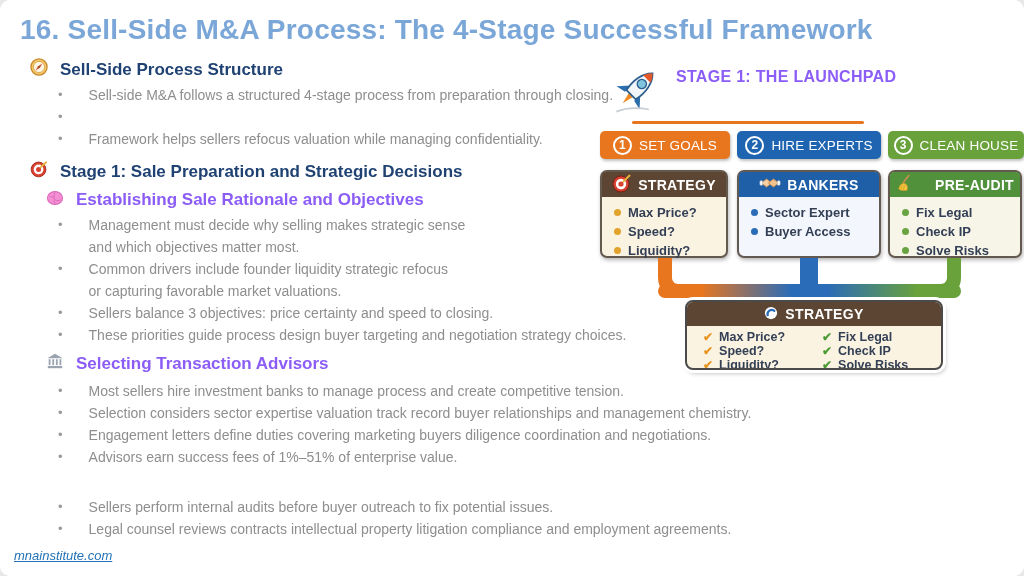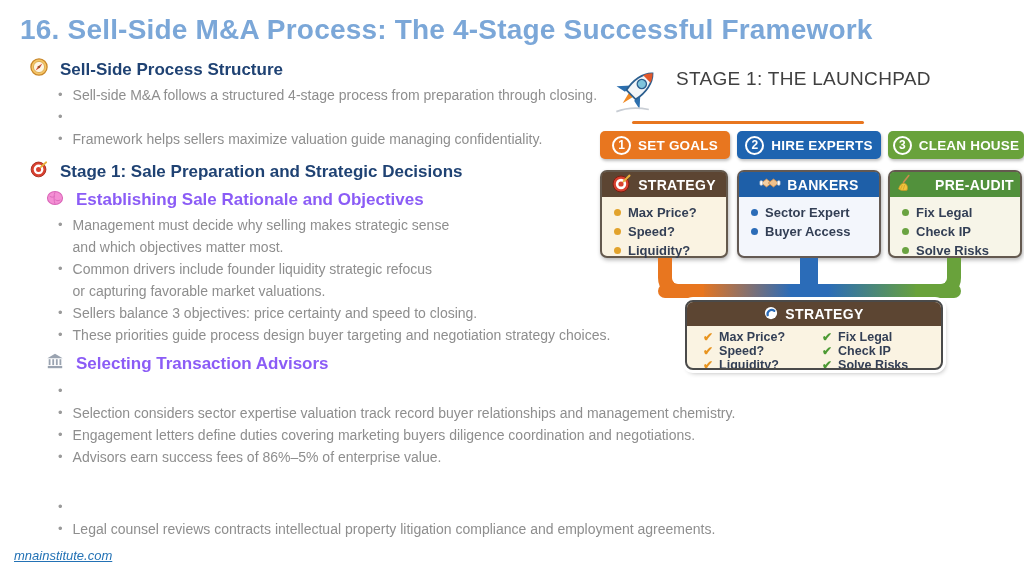--- a/index.html
+++ b/index.html
@@ -1,39 +1,39 @@
 <!DOCTYPE html>
 <html><head>
 <meta charset="utf-8">
 <style>
   html,body{margin:0;padding:0;background:#e8e8e8;}
   .slide{position:relative;width:1024px;height:576px;background:#ffffff;overflow:hidden;
-         font-family:"Liberation Sans",sans-serif;}
+         font-family:"Liberation Sans",sans-serif;border-radius:10px;}
   .title{position:absolute;left:20px;top:14px;font-size:28px;font-weight:bold;color:#7ba7d8;letter-spacing:.2px;}
   .h-row{position:absolute;display:flex;align-items:flex-end;gap:12px;}
   .h-main{font-size:17px;font-weight:bold;color:#1f4273;}
   .h-sub{font-size:17px;font-weight:bold;color:#8b5cf6;}
   .blist{position:absolute;margin:0;padding:0;list-style:none;}
   .blist li{display:flex;gap:10px;line-height:22px;}
   .blist .dot{color:#9a9a9a;font-size:13px;}
-  .blist .btxt{font-size:14px;color:#8e8e8e;white-space:pre-line;}
+  .blist .btxt{font-size:14px;color:#8e8e8e;white-space:pre-line;margin-left:16px;}
   .footer{position:absolute;left:14px;top:548px;font-size:13px;font-style:italic;color:#2372b5;text-decoration:underline;}
 
   
   .diagram{position:absolute;left:598px;top:60px;width:426px;height:316px;}
   .rocket{position:absolute;left:14px;top:4px;}
-  .stage-title{position:absolute;left:78px;top:8px;font-size:19px;font-weight:normal;color:#404040;letter-spacing:.3px;}
+  .stage-title{position:absolute;left:78px;top:8px;font-size:16px;font-weight:bold;color:#8b5cf6;letter-spacing:.3px;}
   .stage-sub{position:absolute;left:80px;top:36px;font-size:14px;font-weight:bold;color:#28355c;}
   .stage-underline{position:absolute;left:34px;top:61px;width:232px;height:3px;background:#e8761f;border-radius:2px;}
 
   .banner{position:absolute;top:71px;height:28px;border-radius:5px;display:flex;align-items:center;
           justify-content:center;gap:7px;color:#fff;box-shadow:1px 2px 3px rgba(0,0,0,.25);}
   .banner .num{width:19px;height:19px;border-radius:50%;border:2px solid #fff;display:flex;align-items:center;
           justify-content:center;font-size:12px;font-weight:bold;box-sizing:border-box;}
-  .banner .blabel{font-size:13.5px;font-weight:bold;letter-spacing:.2px;}
+  .banner .blabel{font-size:13.5px;font-weight:normal;letter-spacing:.2px;}
   .banner1{left:2px;width:130px;background:#e8761f;}
   .banner2{left:139px;width:144px;background:#1e64b0;}
   .banner3{left:290px;width:136px;background:#69a23b;}
 
   .card{position:absolute;top:110px;height:88px;border:2px solid rgba(62,50,40,.8);border-radius:7px;
         box-shadow:1px 2px 4px rgba(0,0,0,.3);box-sizing:border-box;}
   .card1{left:2px;width:128px;background:#faf3e2;}
   .card2{left:139px;width:144px;background:#f3f6fc;}
   .card3{left:290px;width:134px;background:#f7f5e8;}
   .card-h{height:25px;border-radius:4px 4px 0 0;display:flex;align-items:center;justify-content:center;gap:6px;
@@ -93,21 +93,21 @@
   <ul class="blist" style="left:58px;top:84px;">
     <li>
         <span class="dot">•</span>
         <span class="btxt">Sell-side M&amp;A follows a structured 4-stage process from preparation through closing.</span>
       </li>
     <li>
         <span class="dot">•</span>
       </li>
     <li>
         <span class="dot">•</span>
-        <span class="btxt">Framework helps sellers maximize valuation guide managing confidentiality.</span>
+        <span class="btxt">Framework helps sellers refocus valuation while managing confidentiality.</span>
       </li>
   </ul>
 
   <div class="h-row" style="left:30px;top:160px;">
     <span>
       <svg width="18" height="18" viewBox="0 0 20 20">
           <circle cx="9.5" cy="10.5" r="8.2" fill="#d8402f" stroke="#a52a1c" stroke-width="1"></circle>
           <circle cx="9.5" cy="10.5" r="5.4" fill="#fff"></circle>
           <circle cx="9.5" cy="10.5" r="2.8" fill="#d8402f"></circle>
           <line x1="12" y1="8" x2="18" y2="2.5" stroke="#e8b13c" stroke-width="2" stroke-linecap="round"></line>
@@ -155,38 +155,40 @@
           <rect x="11" y="8" width="2" height="6.5" fill="#9aa3b0"></rect>
           <rect x="15" y="8" width="2" height="6.5" fill="#9aa3b0"></rect>
           <rect x="2" y="15.5" width="16" height="2.5" fill="#9aa3b0"></rect>
         </svg>
     </span>
     <span class="h-sub">Selecting Transaction Advisors</span>
   </div>
   <ul class="blist" style="left:58px;top:380px;">
     <li>
         <span class="dot">•</span>
+        <span class="btxt">Most sellers hire investment banks to manage process and create competitive tension.</span>
       </li>
     <li>
         <span class="dot">•</span>
         <span class="btxt">Selection considers sector expertise valuation track record buyer relationships and management chemistry.</span>
       </li>
     <li>
         <span class="dot">•</span>
         <span class="btxt">Engagement letters define duties covering marketing buyers diligence coordination and negotiations.</span>
       </li>
     <li>
         <span class="dot">•</span>
-        <span class="btxt">Advisors earn success fees of 86%–5% of enterprise value.</span>
+        <span class="btxt">Advisors earn success fees of 1%–51% of enterprise value.</span>
       </li>
   </ul>
 
   <ul class="blist" style="left:58px;top:496px;">
     <li>
         <span class="dot">•</span>
+        <span class="btxt">Sellers perform internal audits before buyer outreach to fix potential issues.</span>
       </li>
     <li>
         <span class="dot">•</span>
         <span class="btxt">Legal counsel reviews contracts intellectual property litigation compliance and employment agreements.</span>
       </li>
   </ul>
 
   <div class="footer">mnainstitute.com</div>
 
   <div class="diagram">

